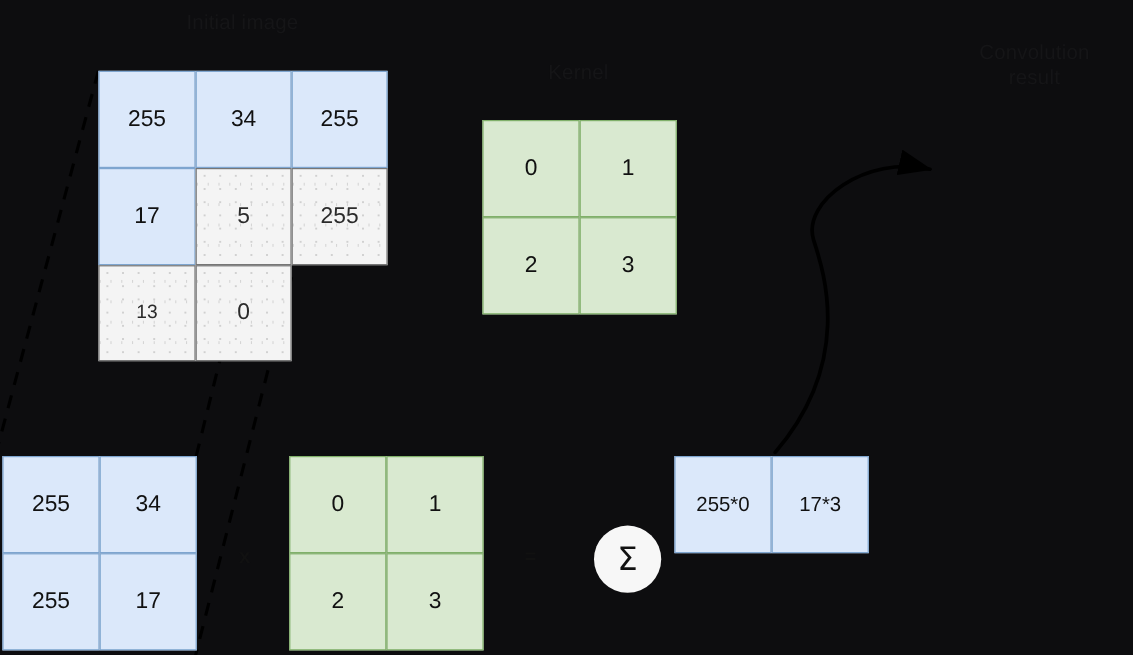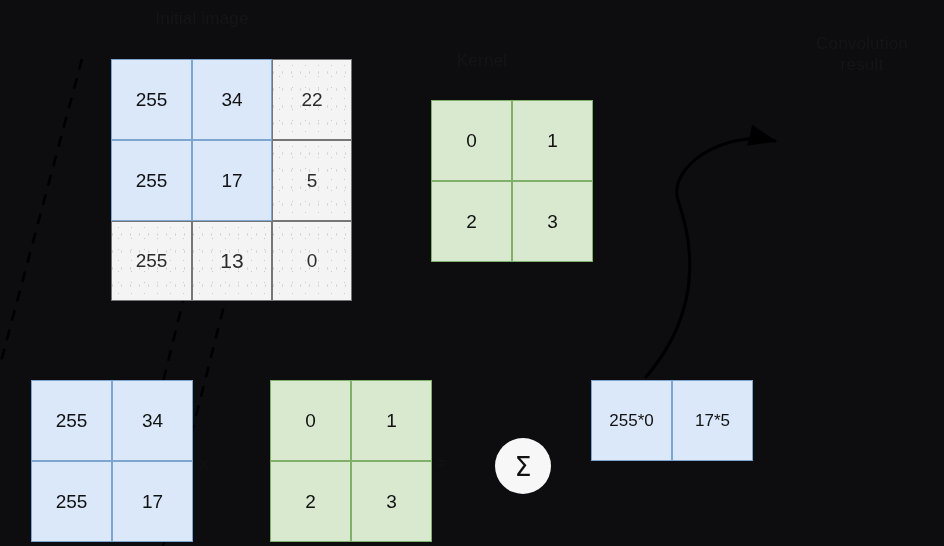--- a/index.html
+++ b/index.html
@@ -30,21 +30,20 @@
     text-align: center;
     line-height: 21px;
     letter-spacing: 0.2px;
     white-space: pre-line;
     -webkit-font-smoothing: antialiased;
   }
   .grid {
     position: absolute;
     display: grid;
     box-sizing: border-box;
-    margin-left: 29px;
   }
   .cell {
     box-sizing: border-box;
     display: flex;
     align-items: center;
     justify-content: center;
     font-size: 19px;
     color: #111;
     overflow: hidden;
   }
@@ -129,26 +128,25 @@
   <div class="title" style="left:392px; top:50px; width:180px;">Kernel</div>
 
   <div class="title" style="left:782px; top:33px; width:160px;">Convolution
 result</div>
 
   <div class="grid" id="grid-initial" style="left:82px; top:59px; width:241px; height:242px;
               grid-template-columns:81px 80px 80px;
               grid-template-rows:81px 81px 80px;">
       <div class="cell blue" style="font-size: 19px;">255</div>
       <div class="cell blue" style="font-size: 19px;">34</div>
-      <div class="cell gray" style="font-size: 19px;">22</div>
       <div class="cell blue" style="font-size: 19px;">255</div>
       <div class="cell blue" style="font-size: 19px;">17</div>
       <div class="cell gray" style="font-size: 19px;">5</div>
       <div class="cell gray" style="font-size: 19px;">255</div>
-      <div class="cell gray" style="font-size: 21px; text-align: center;">13</div>
+      <div class="cell gray" style="font-size: 16px; text-align: center;">13</div>
       <div class="cell gray" style="font-size: 19px;">0</div>
     </div>
 
   <div class="grid" id="grid-kernel" style="left:402px; top:100px; width:162px; height:162px;
               grid-template-columns:81px 81px;
               grid-template-rows:81px 81px;">
       <div class="cell green" style="font-size: 19px;">0</div>
       <div class="cell green" style="font-size: 19px;">1</div>
       <div class="cell green" style="font-size: 19px;">2</div>
       <div class="cell green" style="font-size: 19px;">3</div>
@@ -176,16 +174,16 @@
     </div>
 
   <div class="op" style="left:431px; top:453px; width:22px; height:22px;">=</div>
 
   <div class="sigma-circle" style="left:495px; top:438px;">Σ</div>
 
   <div class="grid" id="grid-products" style="left:562px; top:380px; width:162px; height:162px;
               grid-template-columns:81px 81px;
               grid-template-rows:81px 81px;border-radius:20px;">
       <div class="cell blue" style="font-size: 17px;">255*0</div>
-      <div class="cell blue" style="font-size: 17px;">17*5</div>
+      <div class="cell blue" style="font-size: 17px;">17*3</div>
     </div>
 
 </div>
 
 </body></html>

